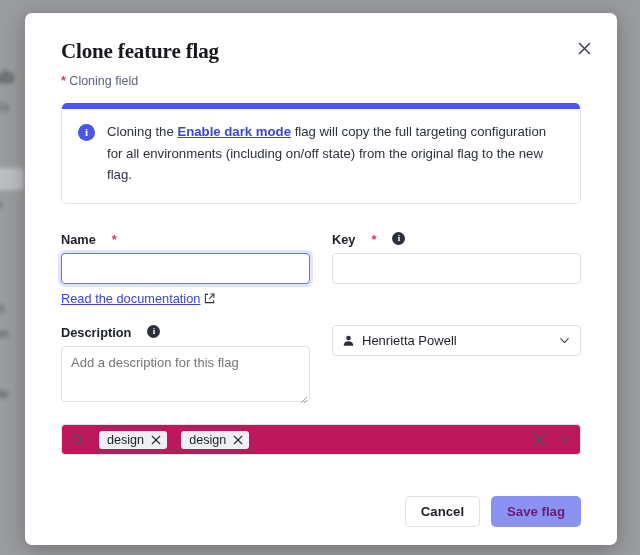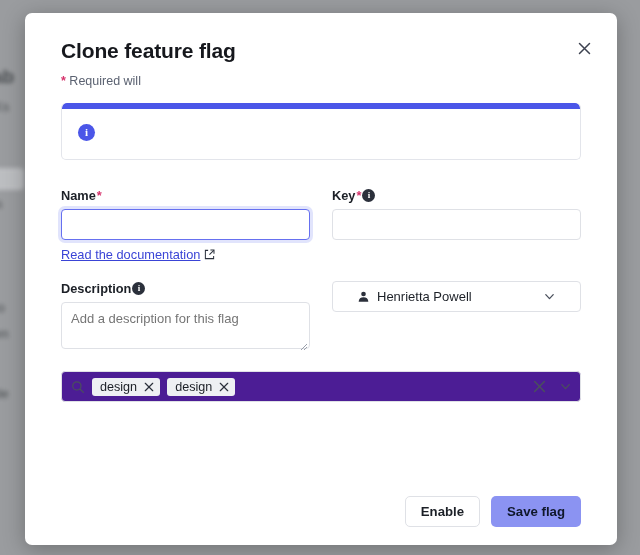--- a/index.html
+++ b/index.html
@@ -51,20 +51,21 @@
 
   .modal-inner { padding: 26px 36px 0 36px; position: relative; height: 100%; }
 
   .dialog-title {
     font-size: 21px;
     font-weight: bold;
     color: #16181d;
     letter-spacing: -.15px;
     margin: 0 0 11px 0;
     line-height: 1.15;
+    font-family: Liberation Serif, serif;
   }
 
   .close-btn {
     position: absolute;
     top: 22px; right: 20px;
     width: 26px; height: 26px;
     display: flex; align-items: center; justify-content: center;
     cursor: pointer;
     color: #3d4250;
     border-radius: 4px;
@@ -130,22 +131,21 @@
     gap: 22px;
   }
   .col { flex: 1 1 0; min-width: 0; }
 
   .field-label {
     font-size: 12.8px;
     font-weight: bold;
     color: #1c2027;
     margin-bottom: 6px;
     display: flex;
-    align-items: center;
-    gap: 1px;
+    gap: 16px;
   }
 
   .info-dot {
     width: 13px; height: 13px;
     border-radius: 50%;
     background: #2b303b;
     color: #fff;
     font-size: 9px;
     font-weight: bold;
     font-family: "Liberation Serif", serif;
@@ -178,21 +178,21 @@
     gap: 4px;
     font-size: 12.8px;
     color: #3a44d6;
     text-decoration: underline;
     margin-top: 7px;
     cursor: pointer;
   }
 
   .textarea {
     width: 100%;
-    height: 47px;
+    height: 56px;
     border: 1px solid #dfe1e6;
     border-radius: 4px;
     padding: 8px 9px;
     font-size: 13px;
     color: #6f7582;
     font-family: "Liberation Sans", sans-serif;
     resize: none;
     outline: none;
     background: #fff;
   }
@@ -206,40 +206,40 @@
 
   .select-box {
     width: 100%;
     height: 31px;
     border: 1px solid #dfe1e6;
     border-radius: 4px;
     background: #fff;
     display: flex;
     align-items: center;
     gap: 7px;
-    padding: 0 24px;
+    padding: 0 9px;
     font-size: 13px;
     color: #1c2027;
     cursor: pointer;
   }
   .select-box .caret { margin-left: auto; color: #4a505c; display:flex; }
   .avatar-ico { display:flex; color:#2b303b; }
 
   .block { margin-top: 18px; }
 
   
   .tags-box {
     width: 100%;
     min-height: 31px;
     border: 1px solid #dfe1e6;
     border-radius: 4px;
-    background: #4c1d95;
+    background: #be185d;
     display: flex;
     align-items: center;
-    gap: 7px;
+    gap: 14px;
     padding: 0 8px 0 9px;
     cursor: text;
   }
   .chip {
     display: inline-flex;
     align-items: center;
     gap: 7px;
     background: #eef0f3;
     border-radius: 3px;
     padding: 2px 6px 2px 8px;
@@ -275,21 +275,21 @@
     font-family: "Liberation Sans", sans-serif;
     display: flex; align-items: center; justify-content: center;
   }
   .btn-cancel {
     background: #fff;
     border-color: #dfe1e6;
     color: #1c2027;
   }
   .btn-save {
     background: #8b93f2;
-    color: #0f172a;
+    color: #701a75;
   }
 </style>
 </head>
 <body>
 
 <div class="backdrop-page">
   <div class="bg-text bg-t1">ab</div>
   <div class="bg-text bg-t2">Ks</div>
   <div class="bg-text bg-t4"></div>
   <div class="bg-text bg-t3">lis</div>
@@ -304,25 +304,28 @@
     <div class="dialog-title">Clone feature flag</div>
 
     <div class="close-btn">
       <svg width="13" height="13" viewBox="0 0 13 13">
         <path d="M1.5 1.5 L11.5 11.5 M11.5 1.5 L1.5 11.5" stroke="#3d4250" stroke-width="1.5" stroke-linecap="round"></path>
       </svg>
     </div>
 
     <div class="required-note">
       <span class="req-star">*</span>
-      <span>Required will</span>
+      <span>Cloning field</span>
     </div>
 
     <div class="banner">
       <div class="banner-icon">i</div>
+      <div class="banner-text">
+        <span>Cloning the </span><a class="banner-link">Enable dark mode</a><span> flag will copy the full targeting configuration for all environments (including on/off state) from the original flag to the new flag.</span>
+      </div>
     </div>
 
     <div class="row">
       <div class="col">
         <div class="field-label">
           <span>Name</span>
             <span class="req-star">*</span>
         </div>
         <input class="text-input focused" type="text" value="" style="">
         <a class="doc-link">
@@ -413,18 +416,18 @@
           <span>
             <svg width="13" height="13" viewBox="0 0 14 14">
               <path d="M3 5 L7 9.3 L11 5" fill="none" stroke="#4a505c" stroke-width="1.4" stroke-linecap="round" stroke-linejoin="round"></path>
             </svg>
           </span>
         </span>
       </div>
     </div>
 
     <div class="footer">
-      <button class="btn btn-cancel">Enable</button>
+      <button class="btn btn-cancel">Cancel</button>
       <button class="btn btn-save">Save flag</button>
     </div>
 
   </div>
 </div>
 
 </body></html>

